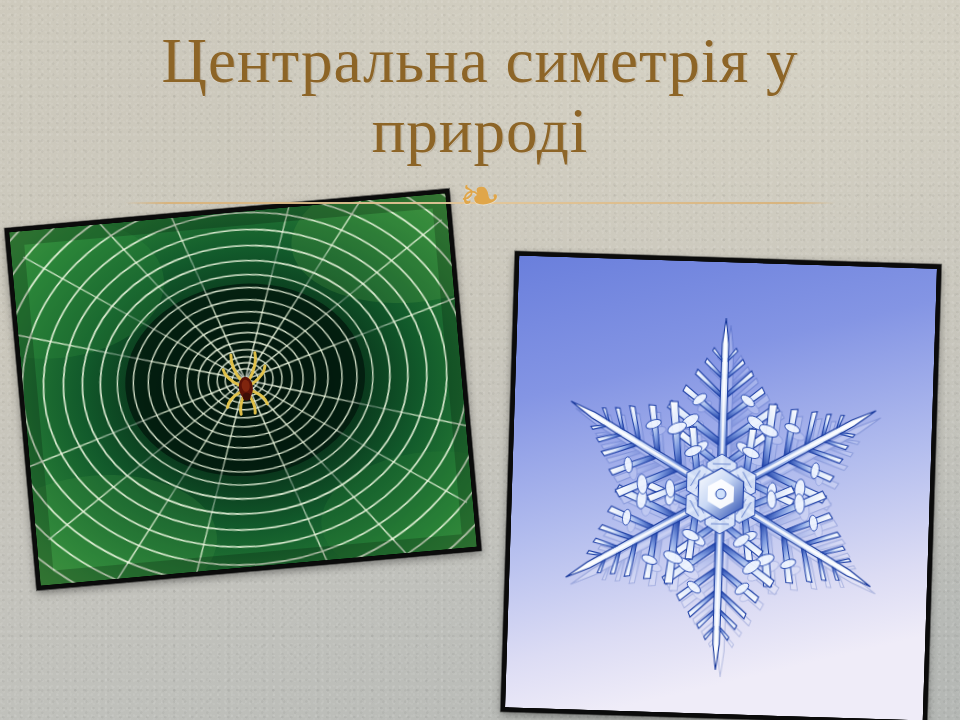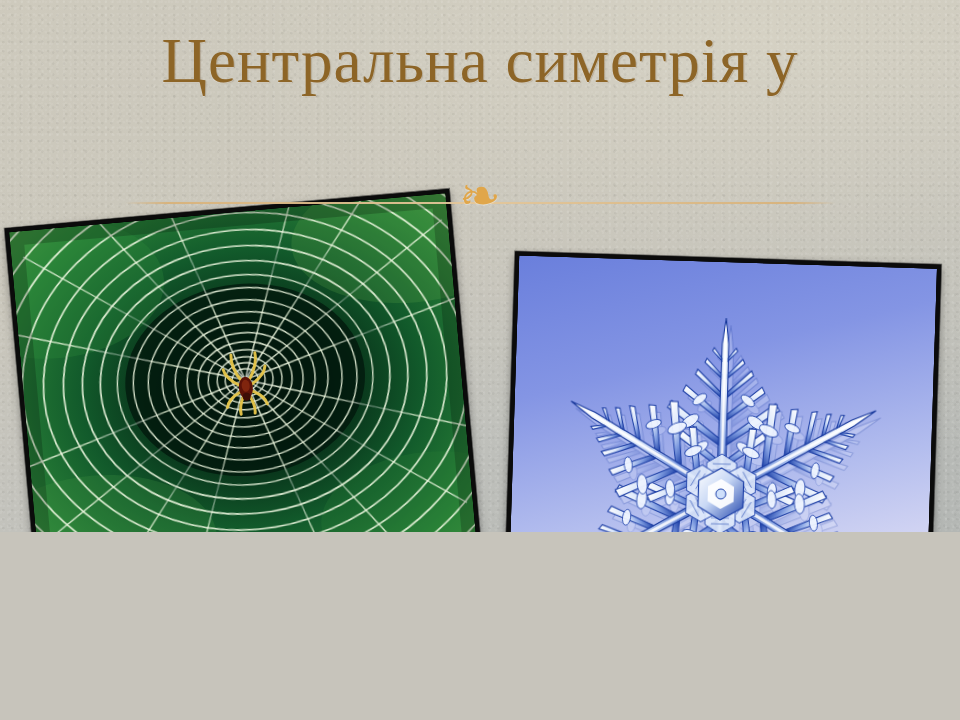--- a/index.html
+++ b/index.html
@@ -2,21 +2,21 @@
 <html><head>
 <meta charset="utf-8">
 <style>
   html,body{margin:0;padding:0;}
   body{
     width:960px;height:720px;overflow:hidden;
     font-family:"Liberation Serif",serif;
     background:#c7c4bb;
   }
   #slide{
-    position:relative;width:960px;height:532px;overflow:hidden;
+    position:relative;width:960px;height:720px;overflow:hidden;
     background:
       radial-gradient(ellipse 150% 110% at 78% 6%, rgba(214,210,196,0.95) 0%, rgba(205,201,188,0.55) 38%, rgba(190,189,182,0.0) 72%),
       linear-gradient(158deg,#cecabd 0%,#cbc8bc 18%,#c9c6bb 34%,#c4c3bc 52%,#bfc0bb 68%,#b9bbb7 84%,#b4b7b4 100%);
   }
   
   #slide:before{
     content:"";position:absolute;inset:0;pointer-events:none;
     background-image:
       radial-gradient(circle at 12% 22%, rgba(255,255,255,.09) 0 1px, transparent 1.6px),
       radial-gradient(circle at 37% 68%, rgba(0,0,0,.05) 0 1px, transparent 1.6px),
@@ -73,20 +73,21 @@
   }
   .photo svg{display:block;width:100%;height:100%;}
 </style>
 </head>
 <body>
 
 <div id="slide">
 
   <div id="title-block">
     <span class="title-line">Центральна симетрія у</span>
+    <span class="title-line">природі</span>
   </div>
 
   <div id="ornament">
     <span>❧</span>
   </div>
 
   <div id="rule"></div>
 
   <div class="photo" id="photo-web">
     <svg viewBox="0 0 438 355" preserveAspectRatio="none">

